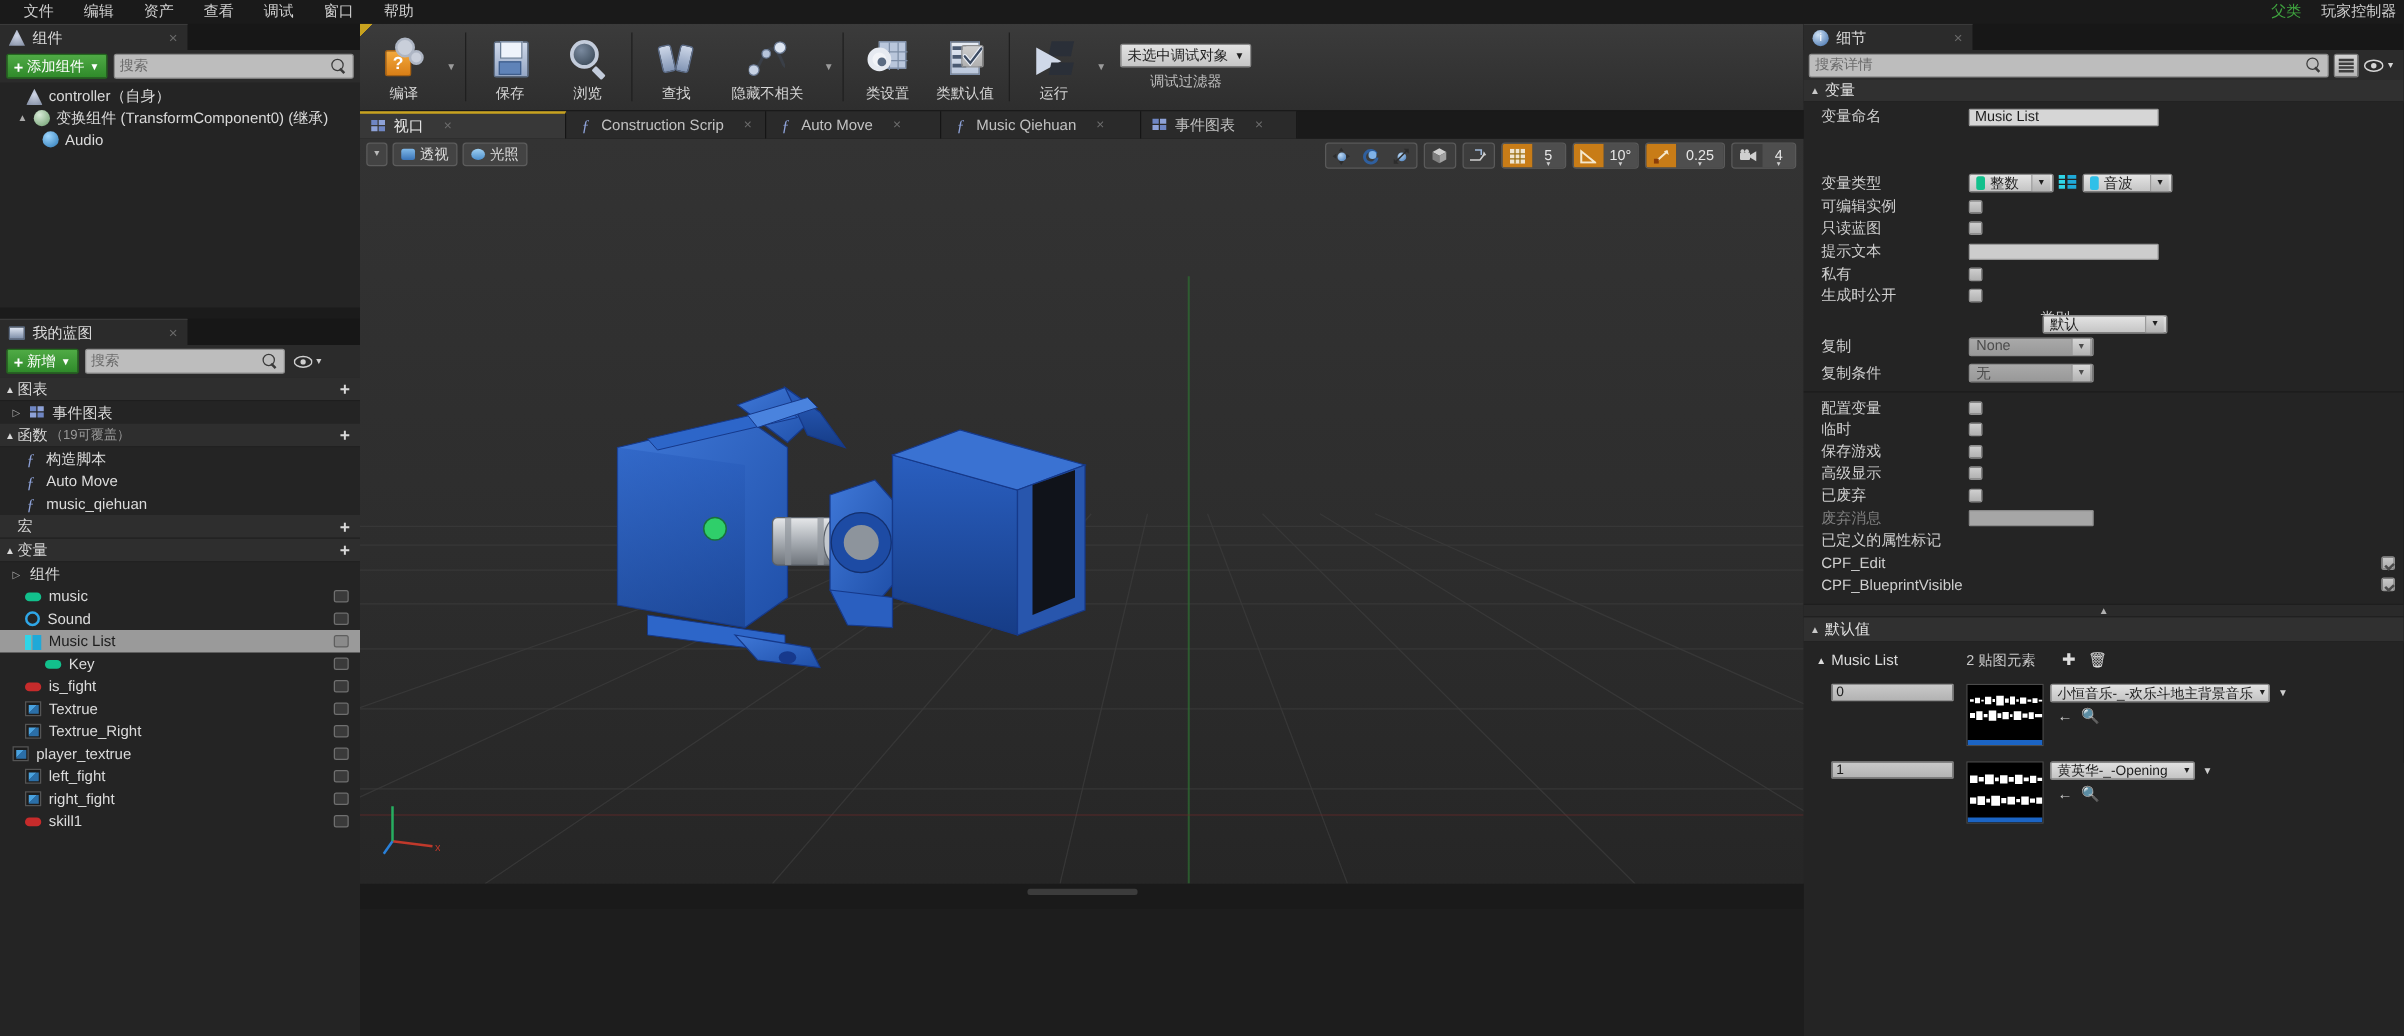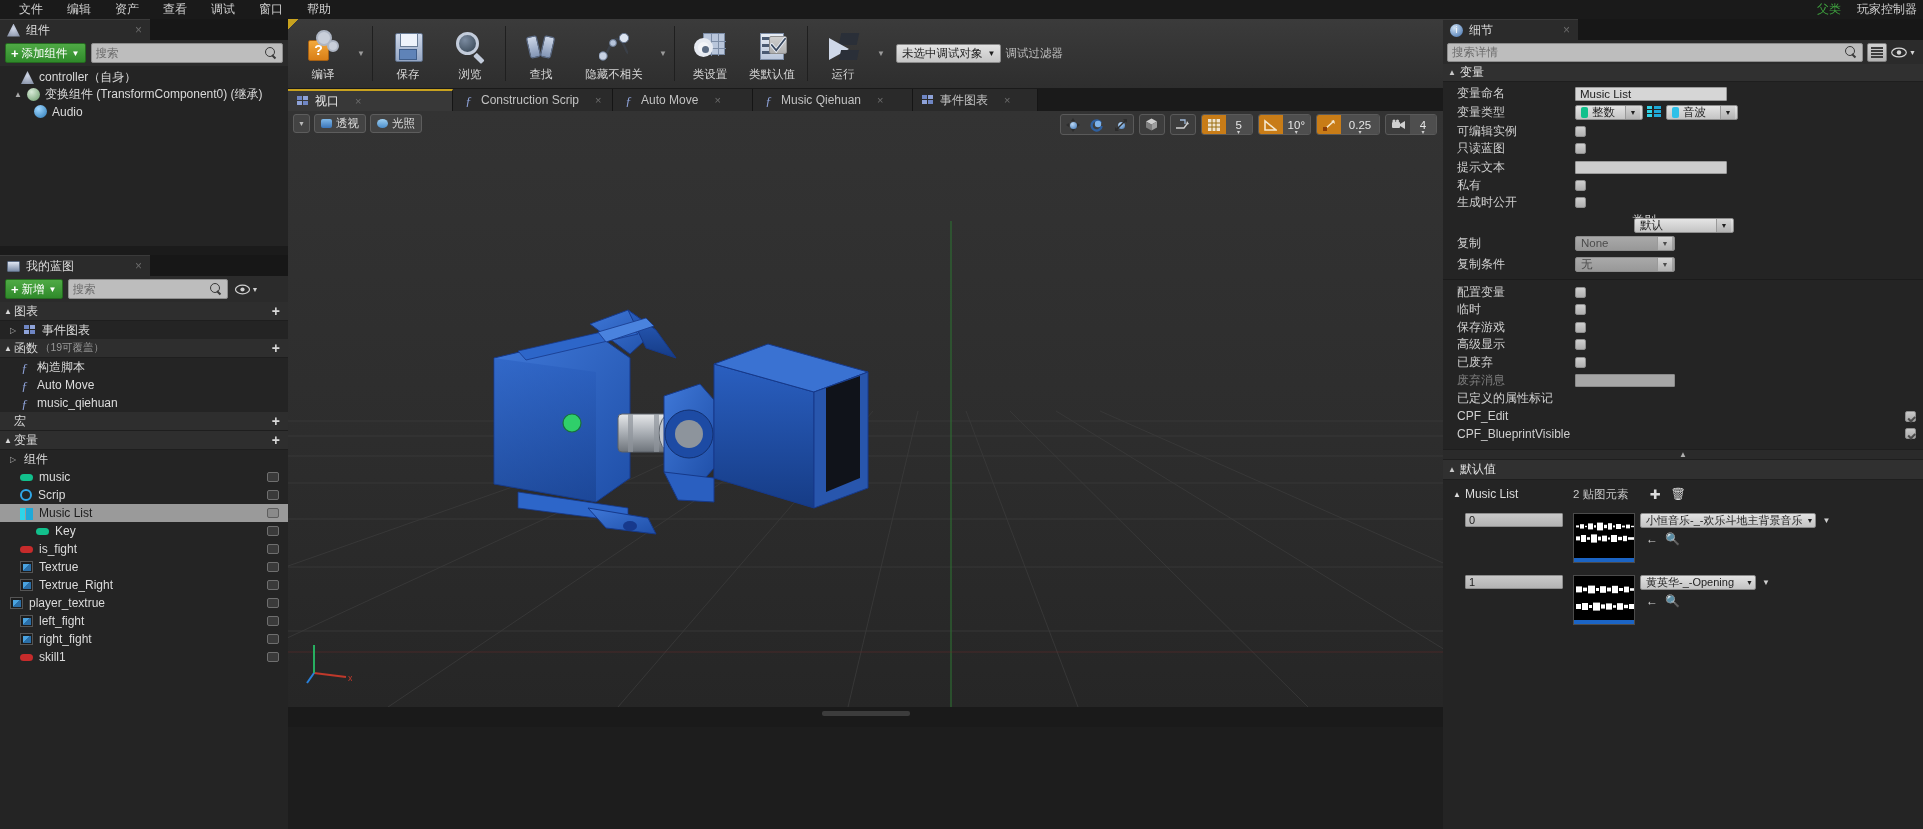--- a/index.html
+++ b/index.html
@@ -203,21 +203,21 @@
   .ico-cdef .chk { position:absolute; left:14px; top:6px; width:18px; height:18px; }
 
   
   .ico-run .tri { position:absolute; left:3px; top:8px; width:0; height:0;
     border-left:20px solid #cfd8e8; border-top:11px solid transparent; border-bottom:11px solid transparent; }
   .ico-run .dk { position:absolute; left:14px; top:3px; width:18px; height:12px; background:#2a2f38;
     transform: skewX(-12deg); }
   .ico-run .dk2 { position:absolute; left:14px; top:20px; width:18px; height:10px; background:#2a2f38;
     transform: skewX(-12deg); }
 
-  .dbg-wrap { display:flex; align-items:center; justify-content:center; gap:4px;
+  .dbg-wrap { display:flex; flex-direction:column; align-items:center; justify-content:center; gap:4px;
     padding:0 8px; }
   .dbg-combo {
     height: 19px; background: linear-gradient(180deg,#e2e2e2,#c6c6c6); border:1px solid #8a8a8a;
     border-radius:2px; display:flex; align-items:center; padding:0 5px; gap:5px;
     font-size:11.5px; color:#1e1e1e; white-space:nowrap; cursor:pointer;
   }
   .dbg-lab { font-size:11.5px; color:#bdbdbd; }
 
   
   .doctabs { height: 22px; background:#1a1a1a; display:flex; align-items:flex-end; }
@@ -479,21 +479,21 @@
         <span class="arrow">▷</span>
         <span>组件</span>
       </div>
       <div class="list-row" style="padding-left:20px;">
         <span class="vpill" style="background:#12c08c;"></span>
         <span>music</span>
         <span class="endico"></span>
       </div>
       <div class="list-row" style="padding-left:20px;">
         <span class="vcirc"></span>
-        <span>Scrip</span>
+        <span>Sound</span>
         <span class="endico"></span>
       </div>
       <div class="list-row sel" style="padding-left:20px;">
         <span class="varr">
           <i style="background:#2fd5e8"></i>
             <i style="background:#2fd5e8"></i>
             <i style="background:#2fd5e8"></i>
           <u style="background:#1fa9d8"></u>
             <u style="background:#1fa9d8"></u>
             <u style="background:#1fa9d8"></u>
@@ -922,21 +922,21 @@
 
     <div style="padding-top:3px;">
 
       <div class="prow">
         <div class="plabel">变量命名</div>
         <div class="pval">
             <div class="tinput" style="width:152px;">Music List</div>
           </div>
       </div>
 
-      <div class="prow" style="height:20px;">
+      <div class="prow" style="height:20px;margin-top:34px;">
         <div class="plabel">变量类型</div>
         <div class="pval">
           <div class="combo" style="width:68px;">
             <span class="typepill" style="background:#12c08c;"></span>
             <span>整数</span>
             <span class="cb-arrow">▼</span>
           </div>
           <span class="varr" style="width:15px;height:13px;">
             <i style="background:#2fd5e8;width:5px;height:3px;top:0"></i>
               <i style="background:#2fd5e8;width:5px;height:3px;top:4px"></i>

